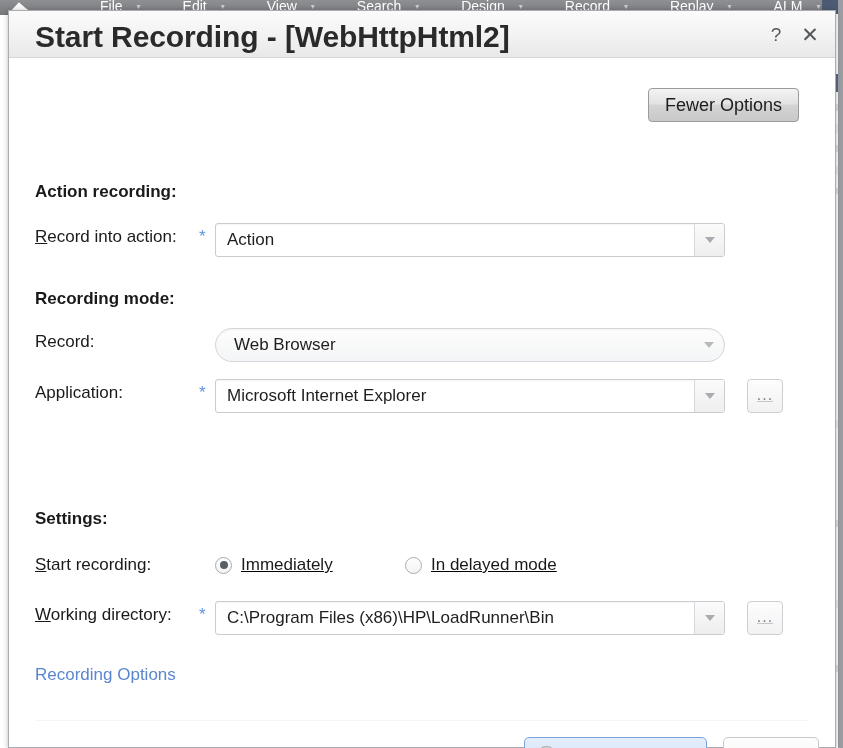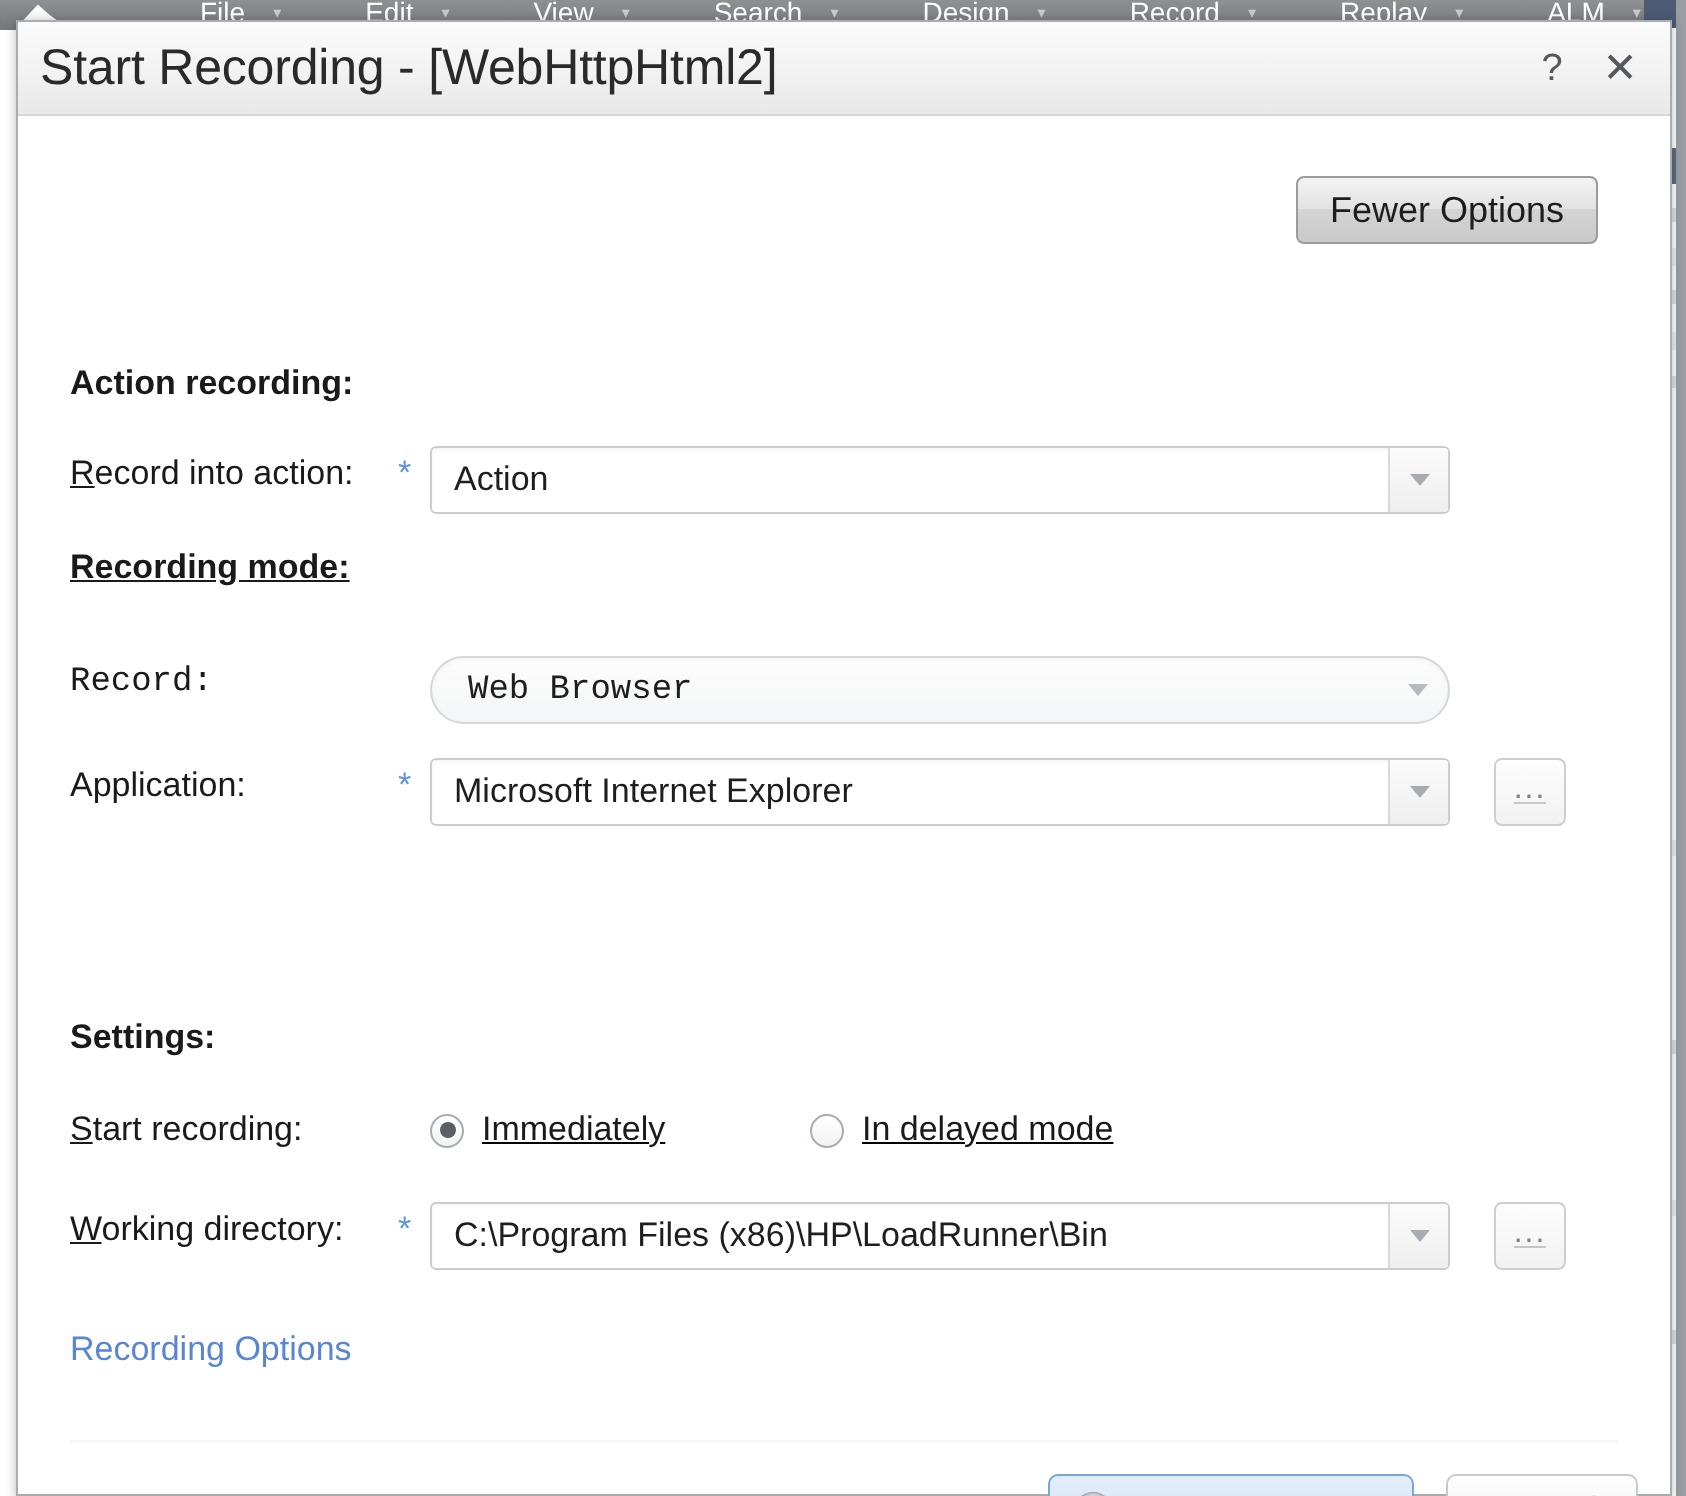--- a/index.html
+++ b/index.html
@@ -107,26 +107,27 @@
   }
 
   #dialog-titlebar {
     position: relative;
     height: 47px;
     background: linear-gradient(to bottom, #fbfbfb 0%, #f2f2f2 55%, #e8e8e8 100%);
     border-bottom: 1px solid #d6d6d6;
   }
   #dialog-title {
     position: absolute;
-    left: 11px;
+    left: 26px;
     top: 9px;
-    font-size: 25px;
+    font-size: 30px;
     color: #2a2a2a;
     letter-spacing: -.1px;
     white-space: nowrap;
+    font-weight: bold;
   }
   .title-btn {
     position: absolute;
     top: 14px;
     width: 22px;
     height: 22px;
     color: #55585c;
     font-size: 19px;
     text-align: center;
     line-height: 20px;
@@ -162,32 +163,32 @@
   
   .section-heading {
     position: absolute;
     left: 26px;
     font-size: 17px;
     font-weight: bold;
     color: #1a1a1a;
     white-space: nowrap;
   }
   #heading-action-selection { top: 124px; }
-  #heading-recording-mode  { top: 216px; text-decoration: underline; }
+  #heading-recording-mode  { top: 231px; }
   #heading-settings        { top: 451px; }
 
   
   .field-row {
     position: absolute;
     left: 26px;
     right: 26px;
     height: 34px;
   }
   #row-record-into-action { top: 165px; }
-  #row-record             { top: 270px; font-family: Liberation Mono, monospace; }
+  #row-record             { top: 270px; }
   #row-application        { top: 321px; }
   #row-url                { top: 387px; }
   #row-start-recording    { top: 493px; }
   #row-working-directory  { top: 543px; }
 
   .field-label {
     position: absolute;
     left: 0;
     top: 4px;
     font-size: 17px;

